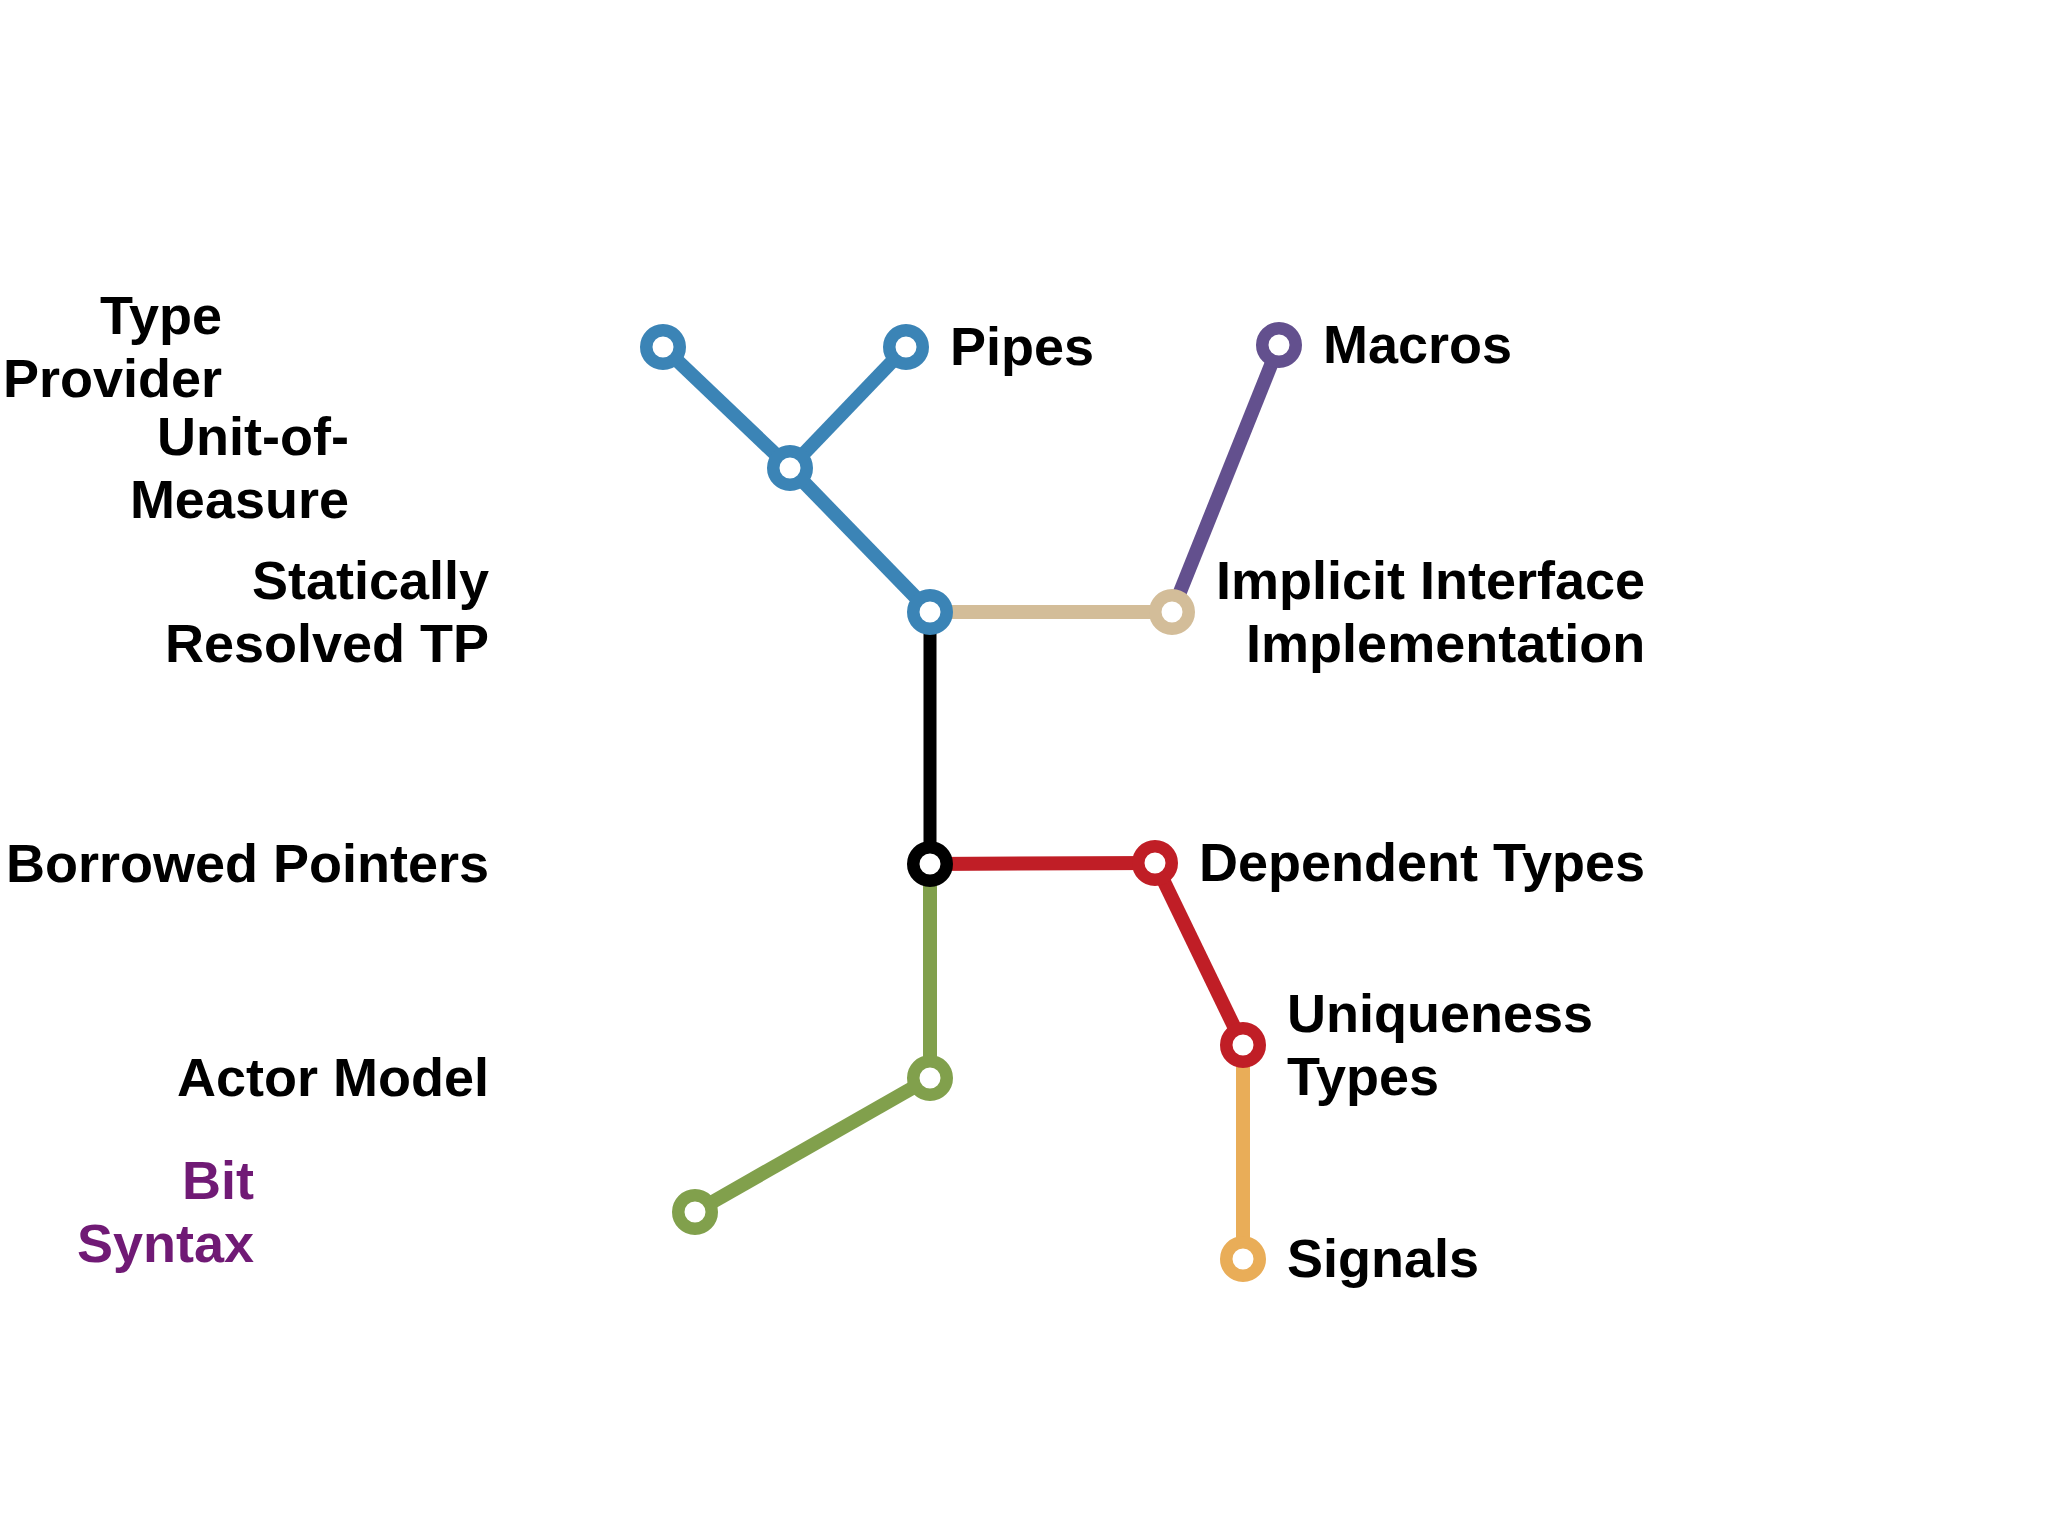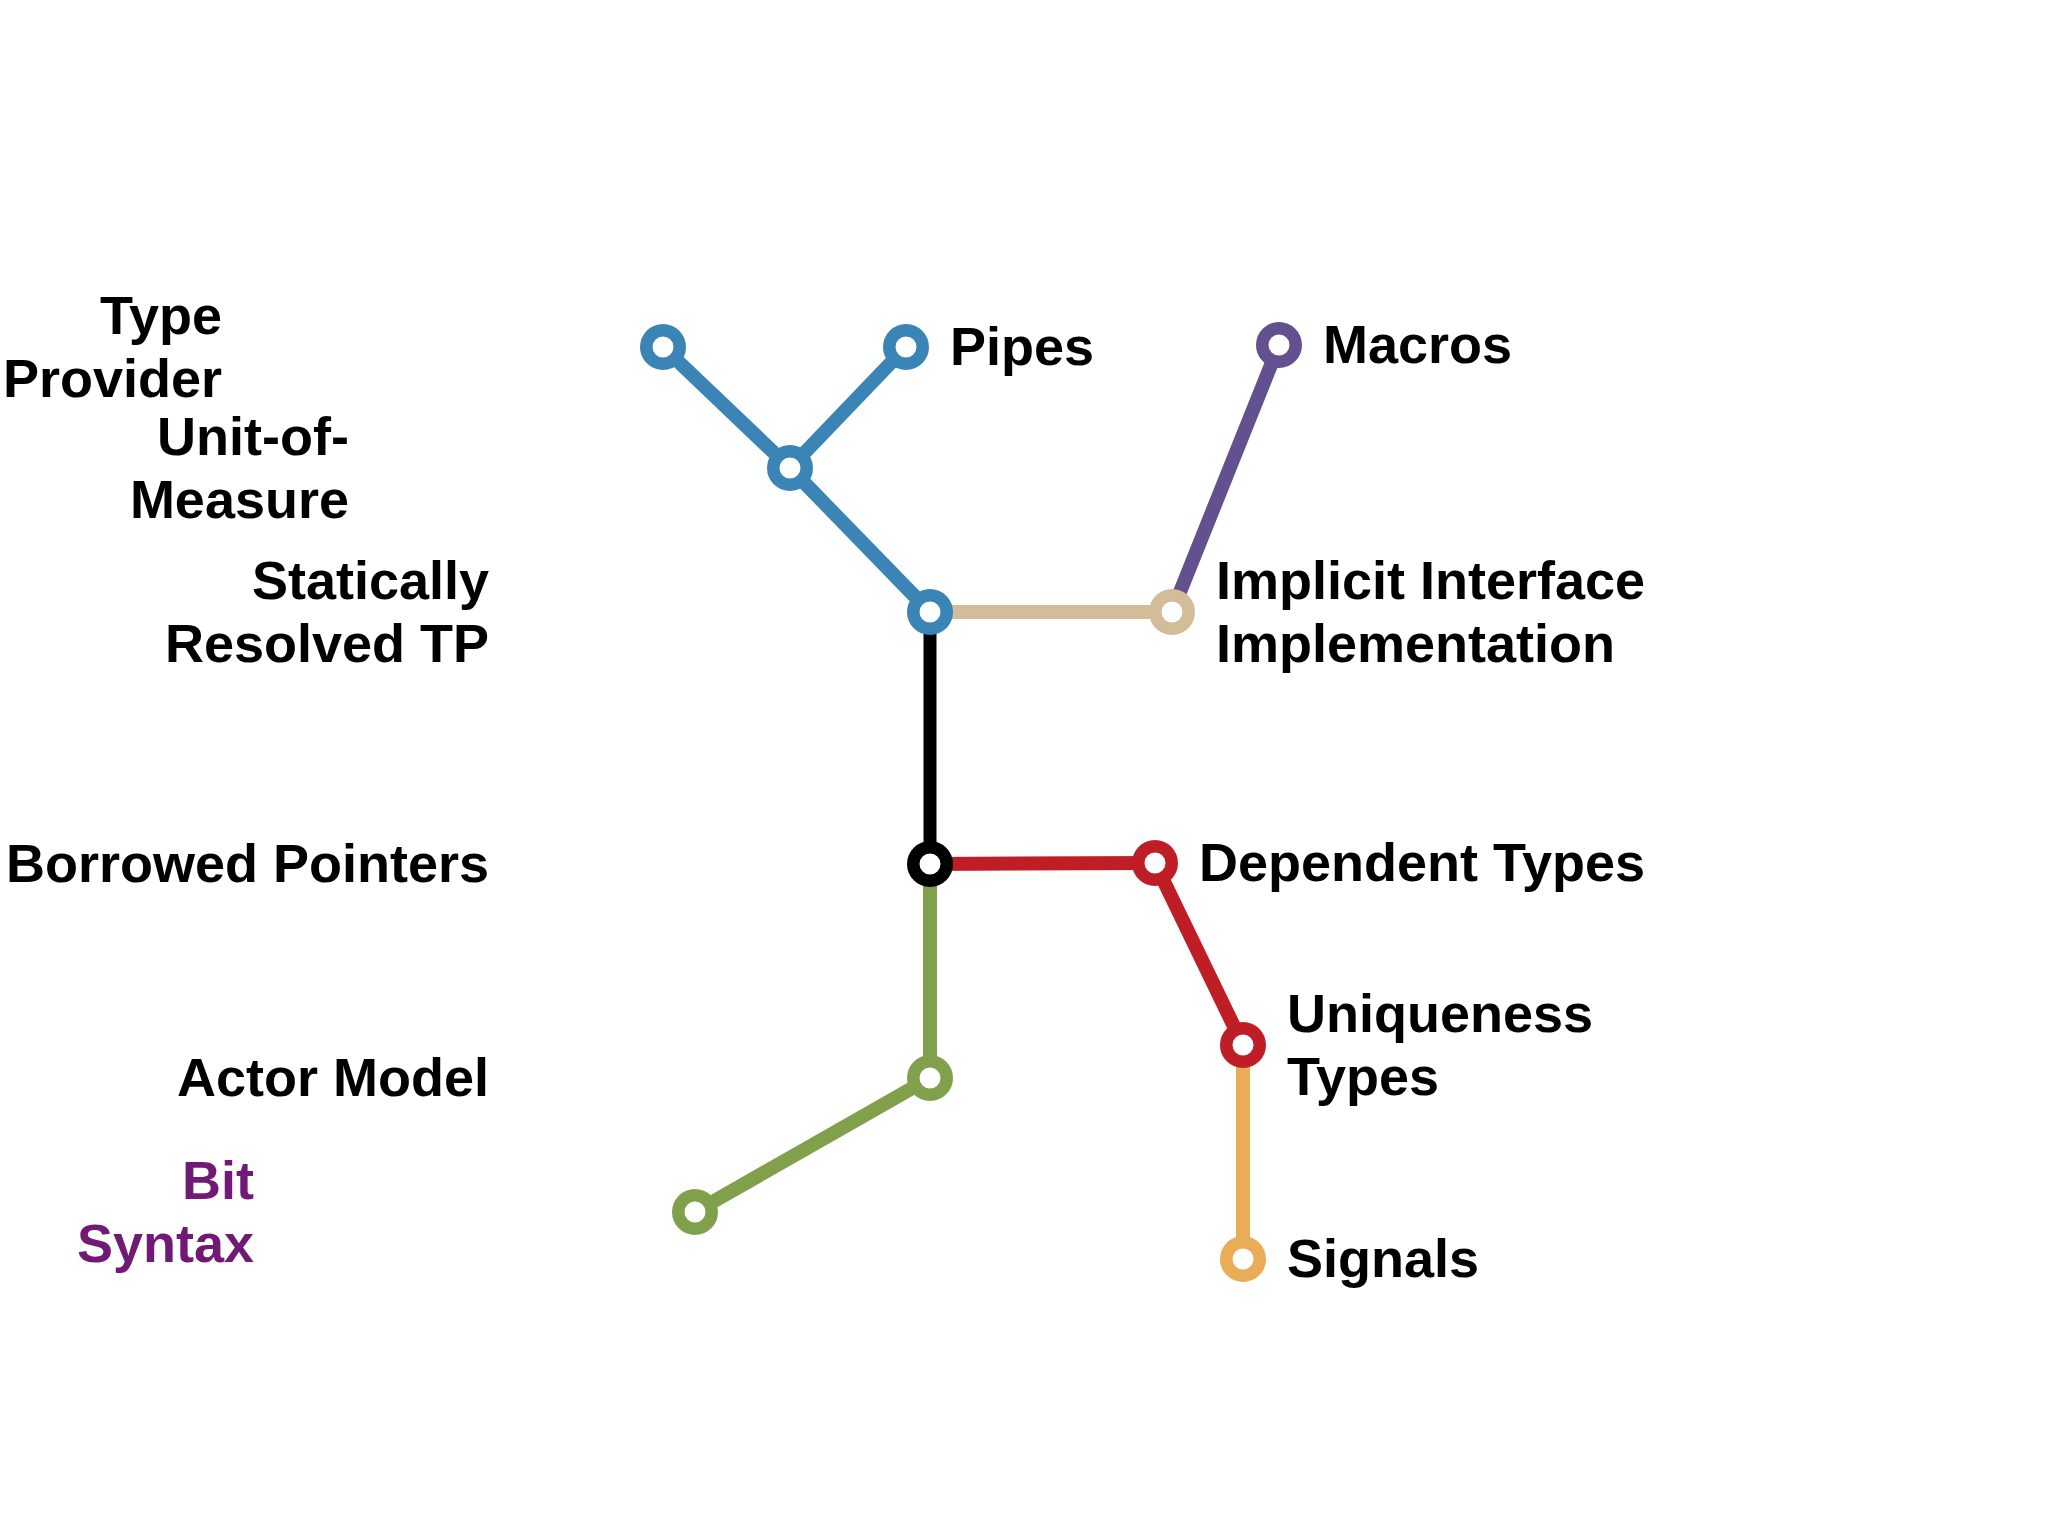--- a/index.html
+++ b/index.html
@@ -76,21 +76,21 @@
       <circle cx="1243" cy="1045" r="16.75" fill="#ffffff" stroke="#c01e26" stroke-width="12.5"></circle>
       <circle cx="695" cy="1212" r="16.75" fill="#ffffff" stroke="#81a04c" stroke-width="12.5"></circle>
       <circle cx="1243" cy="1259" r="16.75" fill="#ffffff" stroke="#e9ad58" stroke-width="12.5"></circle>
     </svg>
   <div class="labels-layer">
       <div class="node-label side-left" style="top: 347px; right: 1429px; font-size: 54px; color: rgb(0, 0, 0);">Type Provider</div>
       <div class="node-label side-right" style="top: 347px; left: 950px; font-size: 54px; color: rgb(0, 0, 0);">Pipes</div>
       <div class="node-label side-right" style="top: 345px; left: 1323px; font-size: 54px; color: rgb(0, 0, 0);">Macros</div>
       <div class="node-label side-left" style="top: 468px; right: 1302px; font-size: 54px; color: rgb(0, 0, 0);">Unit-of-Measure</div>
       <div class="node-label side-left" style="top: 612px; right: 1162px; font-size: 54px; color: rgb(0, 0, 0);">Statically Resolved TP</div>
-      <div class="node-label side-right" style="top: 612px; left: 1216px; font-size: 54px; color: rgb(0, 0, 0);">Implicit Interface
+      <div class="node-label side-right" style="top: 612px; left: 1216px; font-size: 54px; color: rgb(0, 0, 0); text-align: right;">Implicit Interface
 Implementation</div>
       <div class="node-label side-left" style="top: 864px; right: 1162px; font-size: 54px; color: rgb(0, 0, 0);">Borrowed Pointers</div>
       <div class="node-label side-right" style="top: 863px; left: 1199px; font-size: 54px; color: rgb(0, 0, 0);">Dependent Types</div>
       <div class="node-label side-right" style="top: 1045px; left: 1287px; font-size: 54px; color: rgb(0, 0, 0);">Uniqueness Types</div>
       <div class="node-label side-left" style="top: 1078px; right: 1162px; font-size: 54px; color: rgb(0, 0, 0);">Actor Model</div>
       <div class="node-label side-left" style="top: 1212px; right: 1397px; font-size: 54px; color: #701a75;">Bit Syntax</div>
       <div class="node-label side-right" style="top: 1259px; left: 1287px; font-size: 54px; color: rgb(0, 0, 0);">Signals</div>
     </div>
 </div>
 

